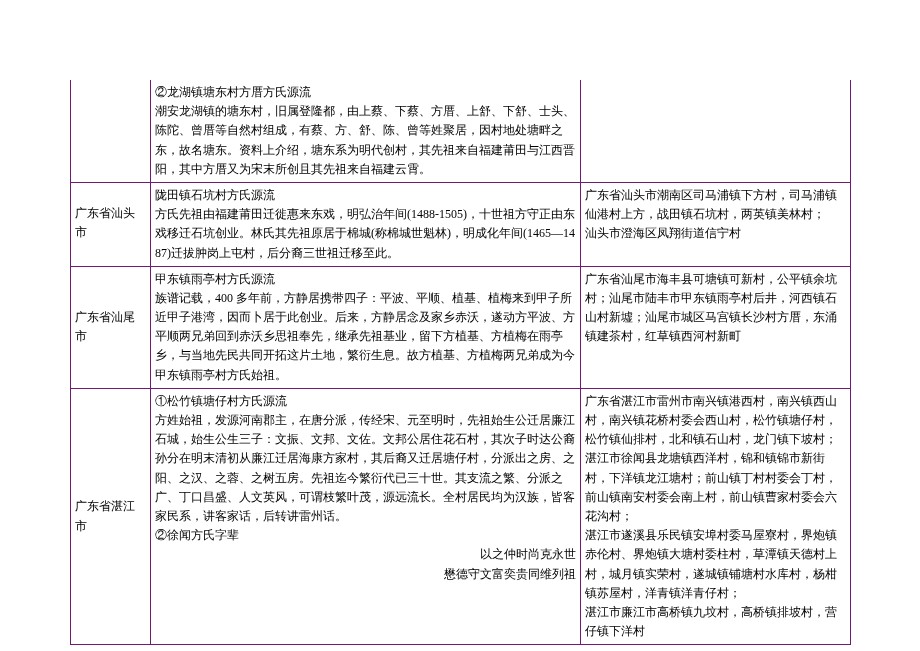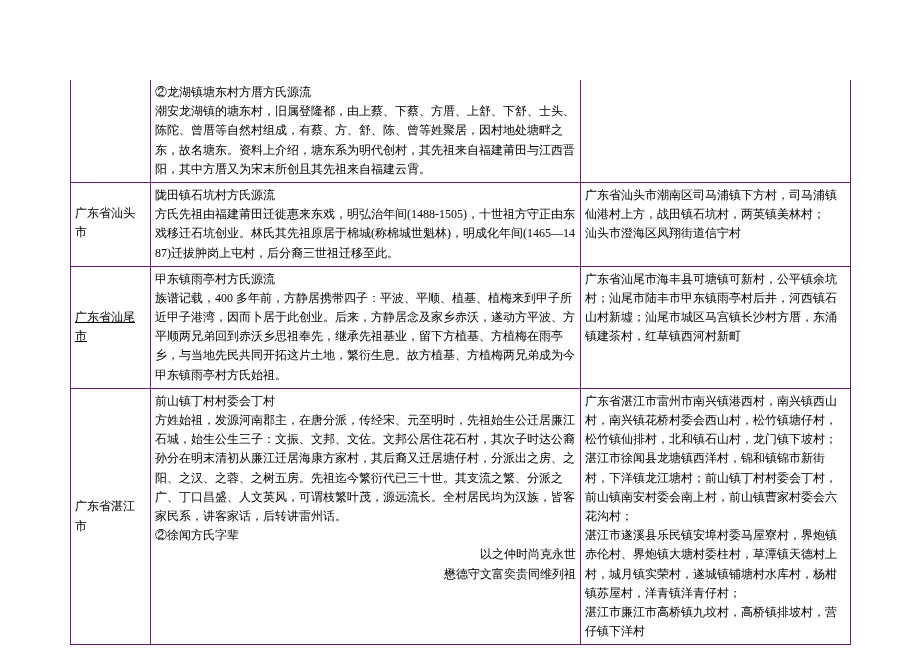--- a/index.html
+++ b/index.html
@@ -54,33 +54,33 @@
         <td>
           <div>陇田镇石坑村方氏源流</div>
           <div>方氏先祖由福建莆田迁徙惠来东戏，明弘治年间(1488-1505)，十世祖方守正由东戏移迁石坑创业。林氏其先祖原居于棉城(称棉城世魁林)，明成化年间(1465—1487)迁拔肿岗上屯村，后分裔三世祖迁移至此。</div>
         </td>
         <td>
           <div>广东省汕头市潮南区司马浦镇下方村，司马浦镇仙港村上方，战田镇石坑村，两英镇美林村；</div>
           <div>汕头市澄海区凤翔街道信宁村</div>
         </td>
       </tr>
       <tr>
-        <td style="vertical-align: middle; text-decoration: underline;">广东省汕尾市</td>
+        <td style="vertical-align: middle;">广东省汕尾市</td>
         <td>
           <div>甲东镇雨亭村方氏源流</div>
           <div>族谱记载，400 多年前，方静居携带四子：平波、平顺、植基、植梅来到甲子所近甲子港湾，因而卜居于此创业。后来，方静居念及家乡赤沃，遂动方平波、方平顺两兄弟回到赤沃乡思祖奉先，继承先祖基业，留下方植基、方植梅在雨亭乡，与当地先民共同开拓这片土地，繁衍生息。故方植基、方植梅两兄弟成为今甲东镇雨亭村方氏始祖。</div>
         </td>
         <td>
           <div>广东省汕尾市海丰县可塘镇可新村，公平镇余坑村；汕尾市陆丰市甲东镇雨亭村后井，河西镇石山村新墟；汕尾市城区马宫镇长沙村方厝，东涌镇建茶村，红草镇西河村新町</div>
         </td>
       </tr>
       <tr>
         <td style="vertical-align: middle;">广东省湛江市</td>
         <td>
-          <div>前山镇丁村村委会丁村</div>
+          <div>①松竹镇塘仔村方氏源流</div>
           <div>方姓始祖，发源河南郡主，在唐分派，传经宋、元至明时，先祖始生公迁居廉江石城，始生公生三子：文振、文邦、文佐。文邦公居住花石村，其次子时达公裔孙分在明末清初从廉江迁居海康方家村，其后裔又迁居塘仔村，分派出之房、之阳、之汉、之蓉、之树五房。先祖迄今繁衍代已三十世。其支流之繁、分派之广、丁口昌盛、人文英风，可谓枝繁叶茂，源远流长。全村居民均为汉族，皆客家民系，讲客家话，后转讲雷州话。</div>
           <div>②徐闻方氏字辈</div>
           <div class="center">以之仲时尚克永世</div>
           <div class="center">懋德守文富奕贵同维列祖</div>
         </td>
         <td>
           <div>广东省湛江市雷州市南兴镇港西村，南兴镇西山村，南兴镇花桥村委会西山村，松竹镇塘仔村，松竹镇仙排村，北和镇石山村，龙门镇下坡村；</div>
           <div>湛江市徐闻县龙塘镇西洋村，锦和镇锦市新街村，下洋镇龙江塘村；前山镇丁村村委会丁村，前山镇南安村委会南上村，前山镇曹家村委会六花沟村；</div>
           <div>湛江市遂溪县乐民镇安埠村委马屋寮村，界炮镇赤伦村、界炮镇大塘村委柱村，草潭镇天德村上村，城月镇实荣村，遂城镇铺塘村水库村，杨柑镇苏屋村，洋青镇洋青仔村；</div>
           <div>湛江市廉江市高桥镇九坟村，高桥镇排坡村，营仔镇下洋村</div>

